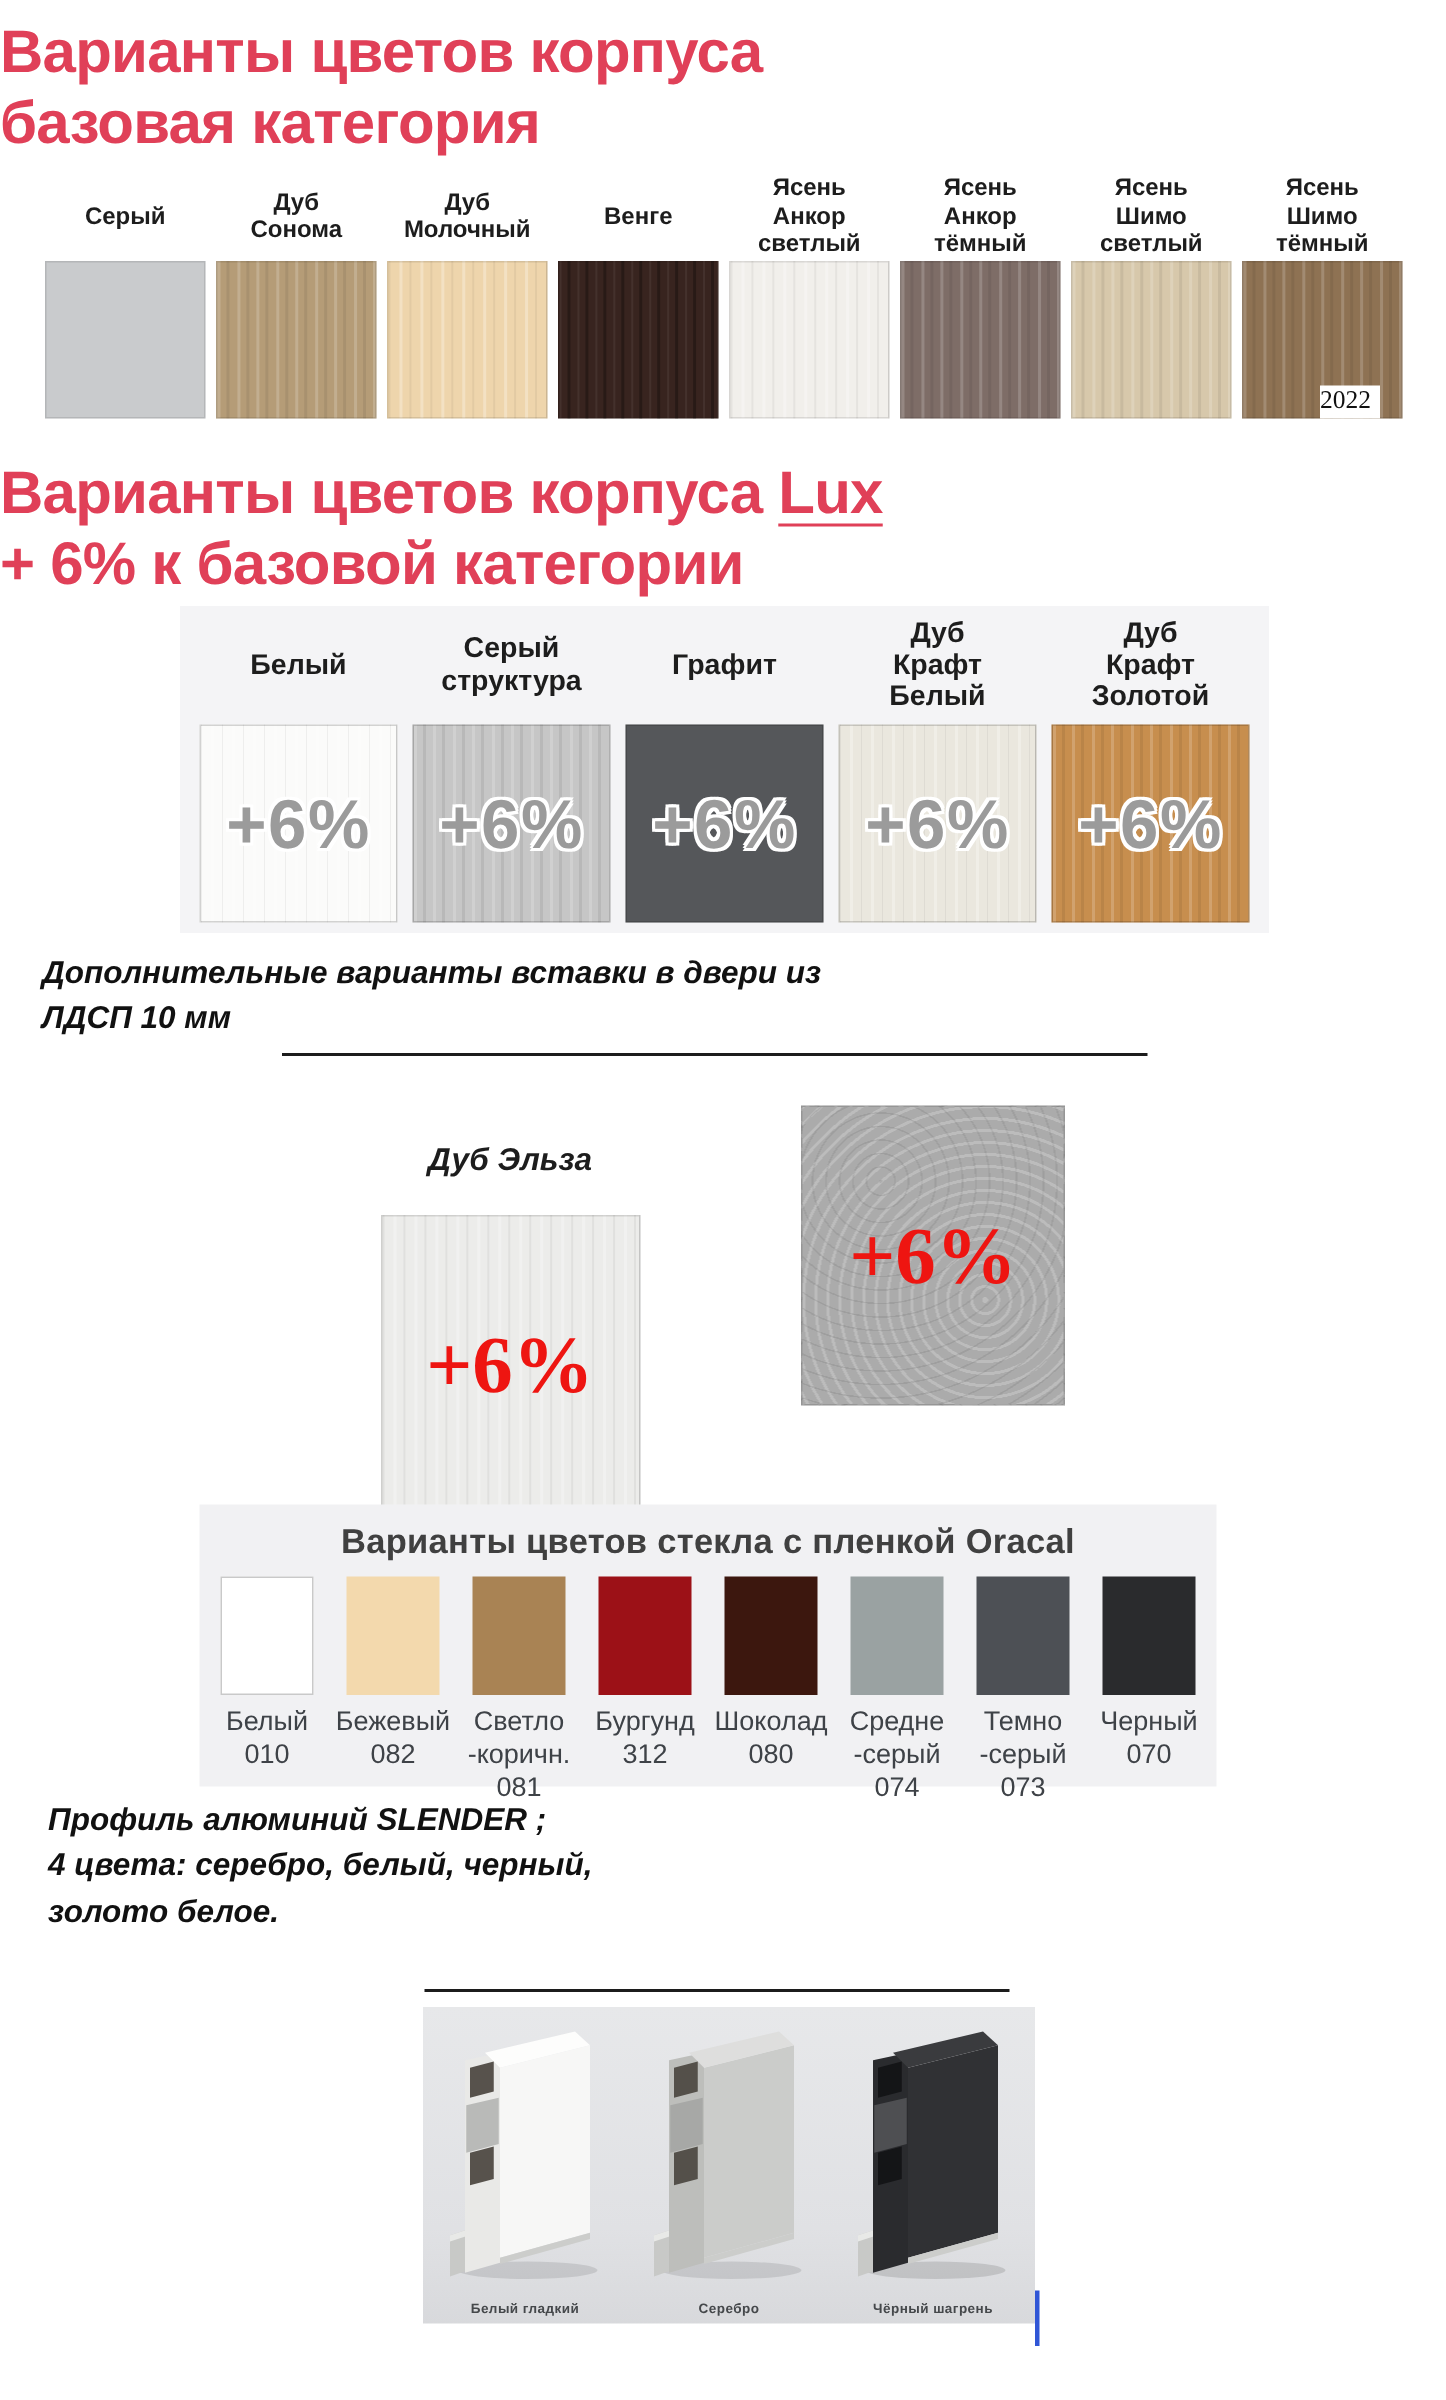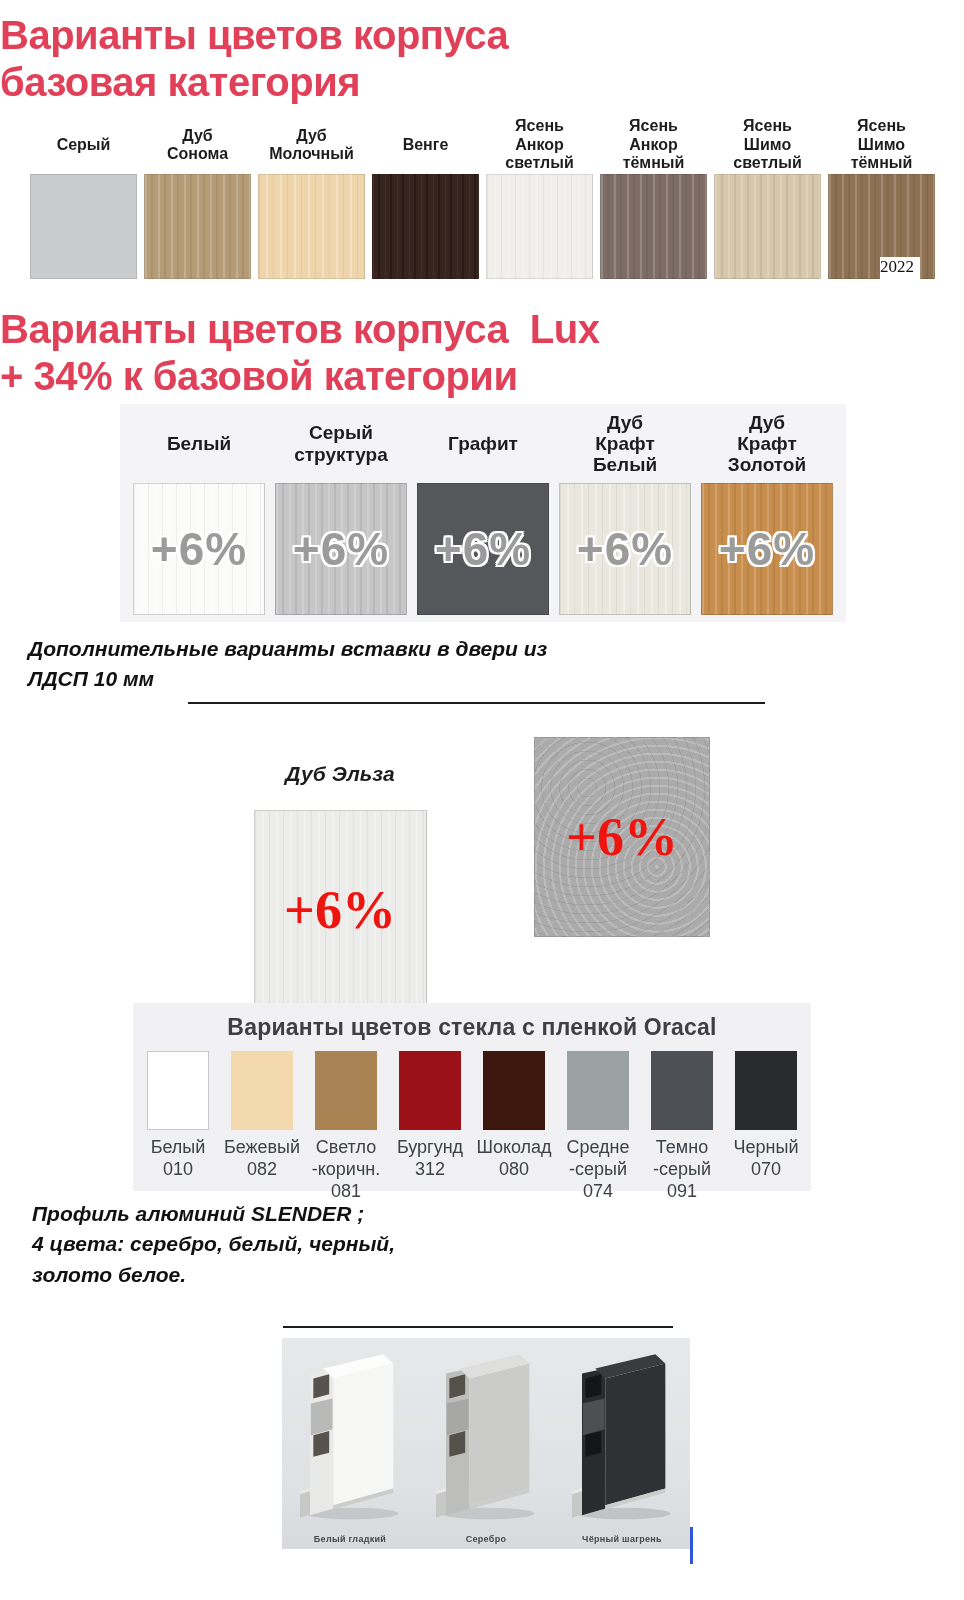--- a/index.html
+++ b/index.html
@@ -9,21 +9,21 @@
   }
   .abs{position:absolute;}
   .center{left:0;right:0;text-align:left;}
   .pre{white-space:pre-line;}
 
   
   .page-title{
     font-size:40px;font-weight:bold;line-height:1.17;color:#e04058;
     letter-spacing:-0.5px;
   }
-  .lux-underline{text-underline-offset:7px;text-decoration-thickness:2px;margin-left:11px;}
+  .lux-underline{text-decoration:underline;text-underline-offset:7px;text-decoration-thickness:2px;}
   .heading-italic{
     font-size:21px;font-weight:bold;font-style:italic;color:#111;line-height:1.45;
   }
   .rule{background:#1c1c1c;height:2px;}
 
   
   .row{display:flex;justify-content:center;}
   .cell{display:flex;flex-direction:column;align-items:center;}
   .cap{
     display:flex;align-items:center;justify-content:center;text-align:center;
@@ -140,21 +140,21 @@
 Шимо
 тёмный</div>
     <div class="tile tex-wood" style="background-color: rgb(142, 114, 83);"></div>
   </div>
 </div>
 
 <div class="abs" id="watermark">2022</div>
 
 <div class="abs center page-title" style="top:306px;">
   <div><span>Варианты цветов корпуса </span><span class="lux-underline">Lux</span></div>
-  <div>+ 34% к базовой категории</div>
+  <div>+ 6% к базовой категории</div>
 </div>
 
 <div class="abs" id="lux-panel">
   <div class="row" id="lux-row">
     <div class="cell">
       <div class="cap">Белый</div>
       <div class="tile tex-wood-soft" style="background-color: rgb(251, 251, 250);">
         <span class="badge-gray">+6%</span>
       </div>
     </div>
@@ -229,21 +229,21 @@
 081</div>
     <div class="olabel">Бургунд
 312</div>
     <div class="olabel">Шоколад
 080</div>
     <div class="olabel">Средне
 -серый
 074</div>
     <div class="olabel">Темно
 -серый
-091</div>
+073</div>
     <div class="olabel">Черный
 070</div>
   </div>
 </div>
 
 <div class="abs center heading-italic pre" style="top:1199px;padding-left:32px;">Профиль алюминий SLENDER ;
 4 цвета: серебро, белый, черный,
 золото белое.</div>
 <div class="abs rule" style="top:1326px;left:283px;width:390px;"></div>
 

